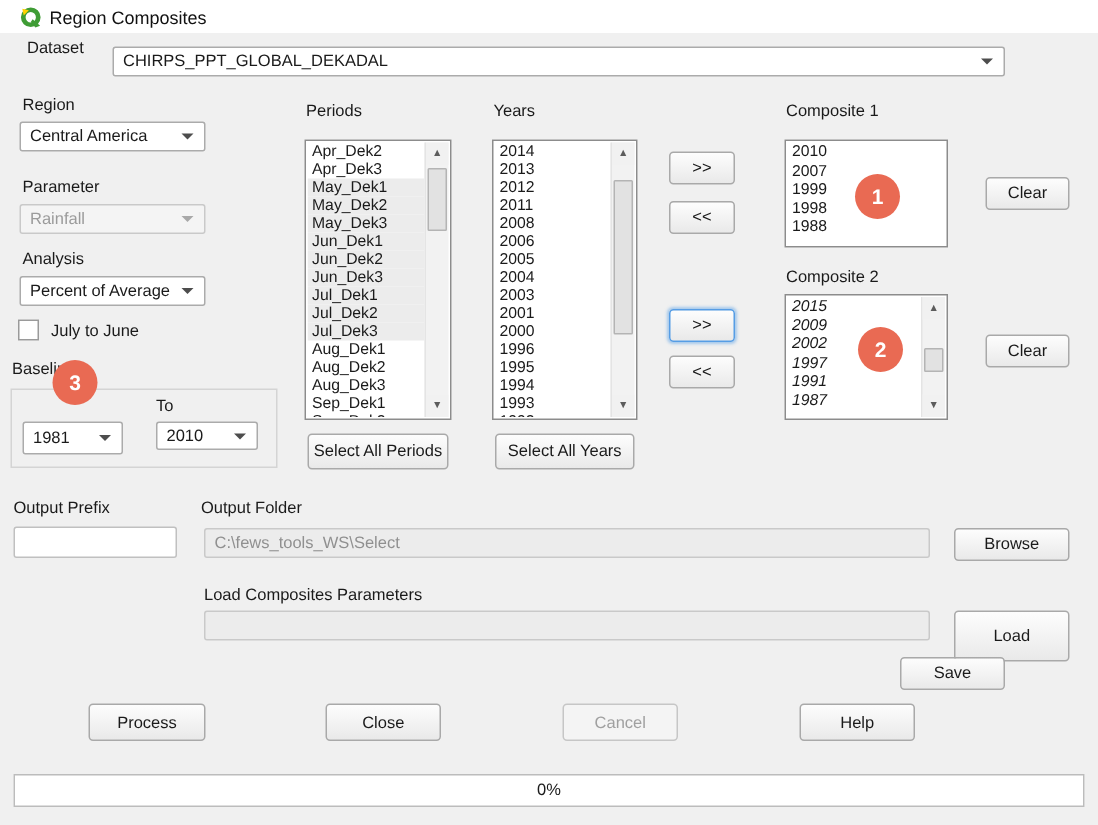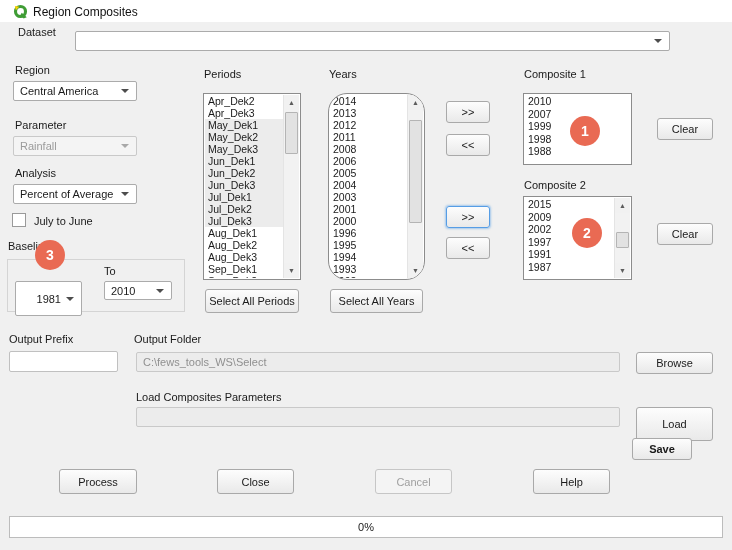--- a/index.html
+++ b/index.html
@@ -78,20 +78,21 @@
     <svg class="app-icon" viewBox="0 0 24 24">
       <circle cx="12" cy="12" r="8" fill="none" stroke="#3f9c35" stroke-width="5"></circle>
       <polygon points="14,14 22,21 17,23 12,17" fill="#3f9c35"></polygon>
       <polygon points="3,3 10,4.5 4.5,10" fill="#ffd200"></polygon>
     </svg>
     <span class="title-text">Region Composites</span>
   </div>
 
   <div class="lbl" style="left:18px; top:26px;">Dataset</div>
   <div class="combo" style="left:75px; top:31px; width:595px; height:20px;">
+    <span>CHIRPS_PPT_GLOBAL_DEKADAL</span>
     <span class="arr"></span>
   </div>
 
   <div class="lbl" style="left:15px; top:64px;">Region</div>
   <div class="combo" style="left:13px; top:81px; width:124px; height:20px;">
     <span>Central America</span>
     <span class="arr"></span>
   </div>
 
   <div class="lbl" style="left:15px; top:119px;">Parameter</div>
@@ -106,21 +107,21 @@
     <span class="arr"></span>
   </div>
 
   <div class="checkbox" style="left:12px; top:213px;" role="checkbox" aria-checked="false"></div>
   <div class="lbl" style="left:34px; top:215px;">July to June</div>
 
   <div class="lbl" style="left:8px; top:240px;">Baseline</div>
   <div class="badge" style="left:35px; top:240px; background:#e96a53;">3</div>
   <div class="group" style="left:7px; top:259px; width:178px; height:53px;"></div>
   <div class="lbl" style="left:20px; top:280px;">From</div>
-  <div class="combo" style="left:15px; top:281px; width:67px; height:35px;justify-content:flex-end;">
+  <div class="combo" style="left:15px; top:281px; width:67px; height:22px;">
     <span>1981</span>
     <span class="arr"></span>
   </div>
   <div class="lbl" style="left:104px; top:265px;">To</div>
   <div class="combo" style="left:104px; top:281px; width:68px; height:19px;">
     <span>2010</span>
     <span class="arr"></span>
   </div>
 
   <div class="lbl" style="left:204px; top:68px;">Periods</div>
@@ -146,21 +147,21 @@
       </div>
     <div class="sbar">
       <div class="sb-btn up">▲</div>
       <div class="sb-thumb" style="top:17px; height:42px;"></div>
       <div class="sb-btn dn">▼</div>
     </div>
   </div>
   <div class="btn" style="left:205px; top:289px; width:94px; height:24px;">Select All Periods</div>
 
   <div class="lbl" style="left:329px; top:68px;">Years</div>
-  <div class="list" style="left:328px; top:93px; width:97px; height:187px;border-radius:19px;">
+  <div class="list" style="left:328px; top:93px; width:97px; height:187px;">
     <div class="rows">
 
     <div class="row">2014</div>
         <div class="row">2013</div>
         <div class="row">2012</div>
         <div class="row">2011</div>
         <div class="row">2008</div>
         <div class="row">2006</div>
         <div class="row">2005</div>
         <div class="row">2004</div>
@@ -194,21 +195,21 @@
         <div class="row">2007</div>
         <div class="row">1999</div>
         <div class="row">1998</div>
         <div class="row">1988</div>
       </div>
   </div>
   <div class="badge" style="left:570px; top:116px; background:#e96a53;">1</div>
   <div class="btn" style="left:657px; top:118px; width:56px; height:22px;">Clear</div>
 
   <div class="lbl" style="left:524px; top:179px;">Composite 2</div>
-  <div class="list row13" style="left:523px; top:196px; width:109px; height:84px;">
+  <div class="list row13" style="left:523px; top:196px; width:109px; height:84px;font-style:italic;">
     <div class="rows">
 
     <div class="row">2015</div>
         <div class="row">2009</div>
         <div class="row">2002</div>
         <div class="row">1997</div>
         <div class="row">1991</div>
         <div class="row">1987</div>
       </div>
     <div class="sbar">
@@ -227,21 +228,21 @@
   <div class="field-dis" style="left:136px; top:352px; width:484px; height:20px;">
     <span>C:\fews_tools_WS\Select</span>
   </div>
   <div class="btn" style="left:636px; top:352px; width:77px; height:22px;">Browse</div>
 
   <div class="lbl" style="left:136px; top:391px;">Load Composites Parameters</div>
   <div class="field-dis" style="left:136px; top:407px; width:484px; height:20px;">
     <span></span>
   </div>
   <div class="btn" style="left:636px; top:407px; width:77px; height:34px;">Load</div>
-  <div class="btn" style="left:632px; top:438px; width:60px; height:22px;font-weight:bold;">Save</div>
+  <div class="btn" style="left:600px; top:438px; width:70px; height:22px;">Save</div>
 
   <div class="btn" style="left:59px; top:469px; width:78px; height:25px;">Process</div>
   <div class="btn" style="left:217px; top:469px; width:77px; height:25px;">Close</div>
   <div class="btn dis-btn" style="left:375px; top:469px; width:77px; height:25px;">Cancel</div>
   <div class="btn" style="left:533px; top:469px; width:77px; height:25px;">Help</div>
 
   <div class="progress" style="left:9px; top:516px; width:714px; height:22px;">
     <span>0%</span>
   </div>
 

